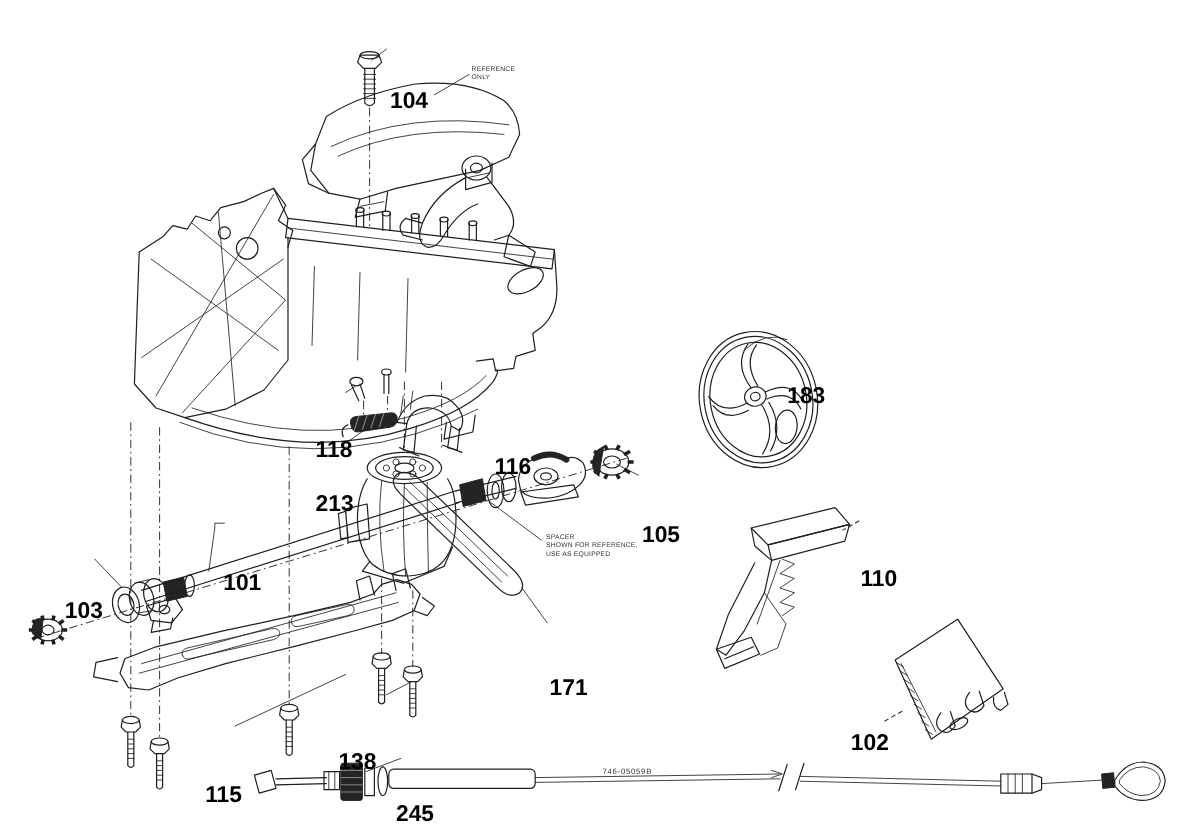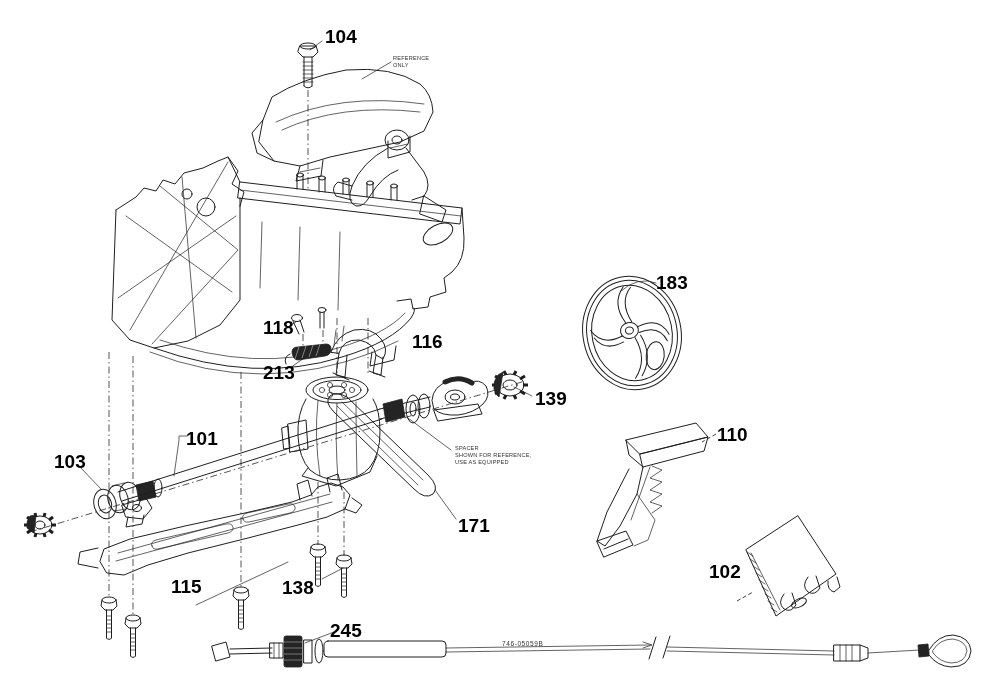--- a/index.html
+++ b/index.html
@@ -5,21 +5,21 @@
   html,body{margin:0;padding:0;background:#fff;}
   #stage{position:relative;width:1000px;height:693px;background:#fff;overflow:hidden;
          font-family:"Liberation Sans",sans-serif;}
   #art{position:absolute;left:0;top:0;}
   .ln{fill:none;stroke:#1f1f1f;stroke-width:1;stroke-linejoin:round;stroke-linecap:round;}
   .thin{stroke-width:.7;}
   .cl{fill:none;stroke:#2a2a2a;stroke-width:.8;stroke-dasharray:7 3 1.5 3;}
   .dash{fill:none;stroke:#2a2a2a;stroke-width:.9;stroke-dasharray:4 2.5;}
   .dk{fill:#242424;stroke:#1f1f1f;stroke-width:.8;}
   .part-label{position:absolute;font-weight:bold;font-size:19px;line-height:1;color:#000;
-              white-space:nowrap;}
+              white-space:nowrap;margin-top:48px;}
   .note{position:absolute;font-size:5.6px;line-height:1.25;color:#333;letter-spacing:.2px;
         white-space:nowrap;}
   .cable-num{position:absolute;font-size:6.5px;color:#333;letter-spacing:.6px;white-space:nowrap;}
 </style>
 </head>
 <body>
 
 <div id="stage">
 
 <svg id="art" width="1000" height="693" viewBox="0 0 1000 693">
@@ -282,28 +282,28 @@
     <path class="ln thin" d="M334,632 L305,643"></path>
     <path class="ln thin" d="M451,450 L408,418"></path>
   </g>
 </svg>
 
 <div class="part-label" style="left:325px;top:27px">104</div>
 <div class="part-label" style="left:656px;top:273px">183</div>
 <div class="part-label" style="left:263px;top:318px">118</div>
 <div class="part-label" style="left:412px;top:332px">116</div>
 <div class="part-label" style="left:263px;top:363px">213</div>
-<div class="part-label" style="left:535px;top:389px">139</div>
+<div class="part-label" style="left:535px;top:389px">105</div>
 <div class="part-label" style="left:717px;top:425px">110</div>
 <div class="part-label" style="left:186px;top:429px">101</div>
 <div class="part-label" style="left:54px;top:452px">103</div>
 <div class="part-label" style="left:458px;top:516px">171</div>
 <div class="part-label" style="left:709px;top:562px">102</div>
 <div class="part-label" style="left:282px;top:578px">138</div>
-<div class="part-label" style="left:171px;top:577px">115</div>
+<div class="part-label" style="left:171px;top:605px">115</div>
 <div class="part-label" style="left:330px;top:621px">245</div>
 
 <div class="note" style="left:393px;top:55px">
   <div>REFERENCE</div>
   <div>ONLY</div>
 </div>
 <div class="note" style="left:455px;top:445px">
   <div>SPACER</div>
   <div>SHOWN FOR REFERENCE,</div>
   <div>USE AS EQUIPPED</div>

